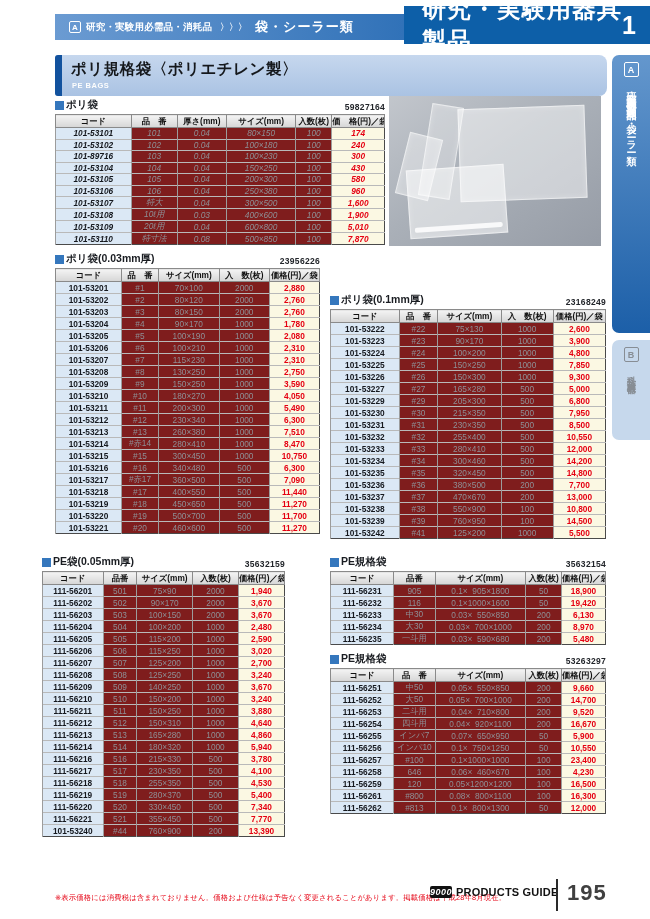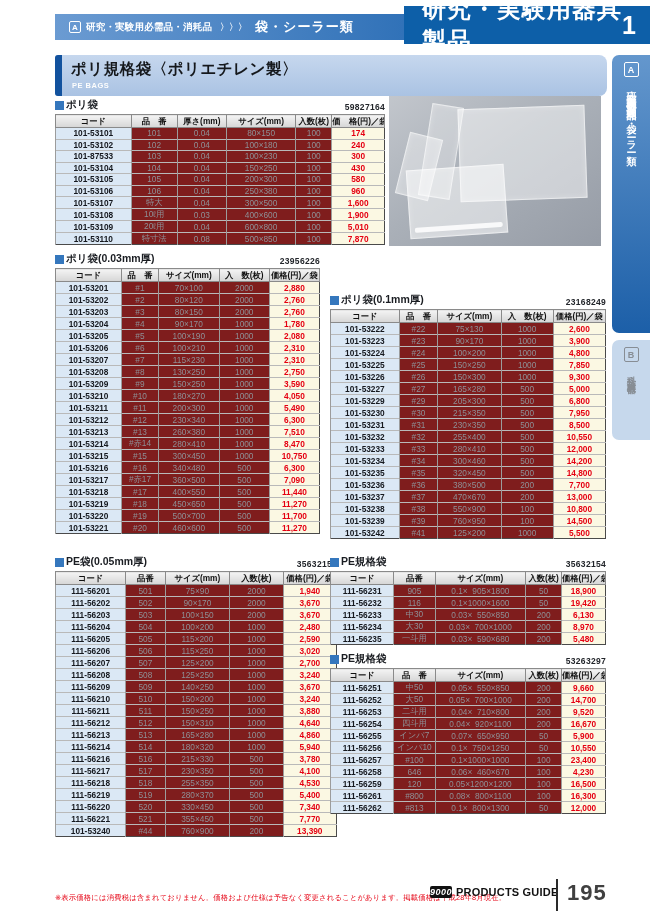--- a/index.html
+++ b/index.html
@@ -49,36 +49,36 @@
   .bag3 { left:33%; top:7%; width:60%; height:62%; transform:rotate(-2deg); background:rgba(255,255,255,0.48); }
   .bag4 { left:9%; top:47%; width:46%; height:46%; transform:rotate(-4deg); background:rgba(255,255,255,0.52); }
   .bag4::after { content:""; position:absolute; left:4%; bottom:8%; width:92%; height:7%;
     background:rgba(255,255,255,0.85); border-radius:2px; }
 
   
   .table-section { position:absolute; }
   .ts1 { left:55px; top:100px;  width:330px; }
   .ts2 { left:55px; top:254px;  width:265px; }
   .ts3 { left:330px; top:254px; width:276px;margin-top:41px; }
-  .ts4 { left:55px; top:557px;  width:282px; }
+  .ts4 { left:42px; top:557px;  width:243px; }
   .ts5 { left:330px; top:557px; width:276px; }
   .ts6 { left:330px; top:654px; width:276px; }
 
   .tbl-label { display:flex; justify-content:space-between; align-items:flex-end; height:12px; margin-bottom:2px; }
   .tbl-title { font-size:10.5px; font-weight:bold; color:#1a1d22; display:flex; align-items:center; }
   .bullet { width:9px; height:9px; background:#3577bd; display:inline-block; margin-right:2px; }
   .cat-no { font-size:8.5px; font-weight:bold; color:#22252a; letter-spacing:0.3px; }
 
   table.data-table { width:100%; border-collapse:collapse; table-layout:fixed;
     border:1.5px solid #4a4a4a; background:#7f1d1d; }
   table.data-table th { background:linear-gradient(to bottom,#f4f4f4,#d6d6d6);
     font-size:8.3px; font-weight:bold; color:#111; height:13px; border:1px solid #8a8a8a; padding:0; white-space:nowrap; overflow:hidden; }
   table.data-table td { font-size:8.3px; height:12px; text-align:center; padding:0;
     border-top:1px solid #b9b9b9; border-left:1px solid #9c9c9c; white-space:pre; overflow:hidden; }
-  .ts1 table.data-table td { height:11.5px; }
+  .ts1 table.data-table td { height:11.5px;font-style:italic; }
   td.code { background:#dbe8f5; font-weight:bold; color:#15181e; }
   td.item, td.thickness, td.size, td.qty { color:#8e9096; }
   td.price { background:#fbf8e3; color:#e50012; font-weight:bold; text-align:right; padding-right:8px; font-size:8.8px; }
 
   
   .footer-note { position:absolute; left:55px; top:893px; font-size:7.3px; color:#e50012; letter-spacing:0.2px; }
   .brand-block { position:absolute; left:430px; top:886px; display:flex; align-items:center; }
   .brand-logo { background:#111; color:#fff; font-weight:bold; font-style:italic; font-size:9px;
     padding:1px 0; border-radius:2px; margin-right:4px; letter-spacing:0.5px; }
   .brand-text { font-size:11px; font-weight:bold; color:#111; letter-spacing:0.2px; }
@@ -159,21 +159,21 @@
         </tr>
         <tr>
           <td class="code">101-53102</td>
           <td class="item">102</td>
           <td class="thickness">0.04</td>
           <td class="size">100×180</td>
           <td class="qty">100</td>
           <td class="price">240</td>
         </tr>
         <tr>
-          <td class="code">101-87533</td>
+          <td class="code">101-89716</td>
           <td class="item">103</td>
           <td class="thickness">0.04</td>
           <td class="size">100×230</td>
           <td class="qty">100</td>
           <td class="price">300</td>
         </tr>
         <tr>
           <td class="code">101-53104</td>
           <td class="item">104</td>
           <td class="thickness">0.04</td>

